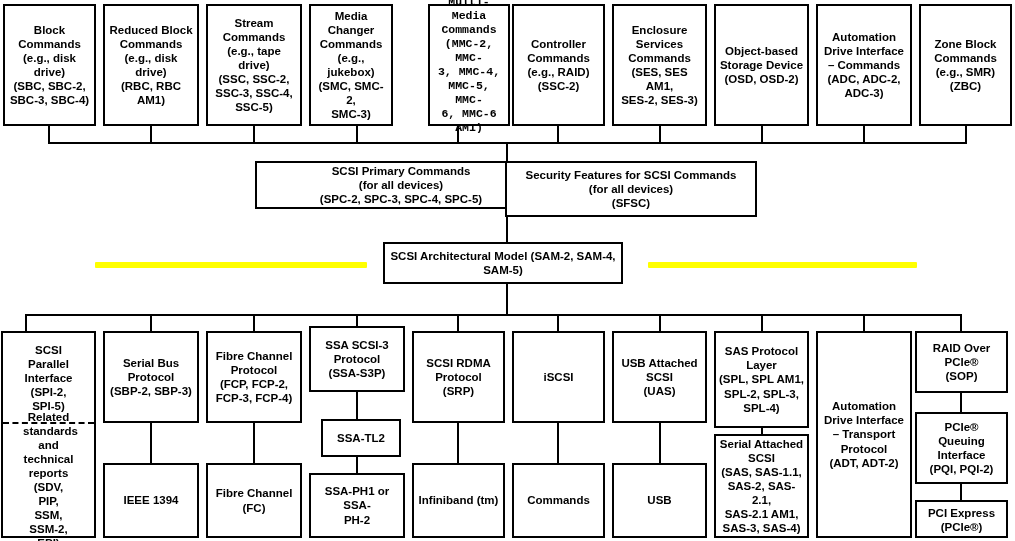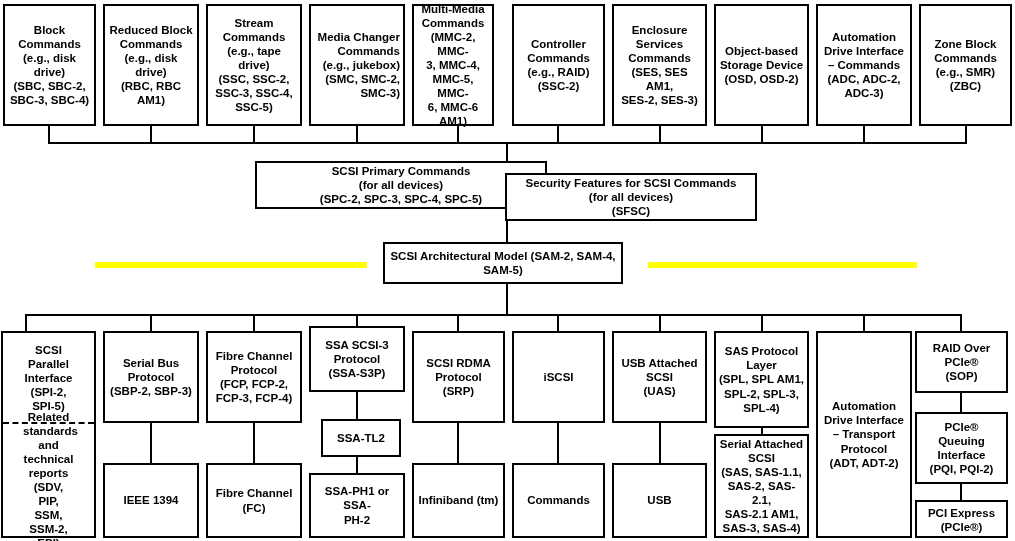--- a/index.html
+++ b/index.html
@@ -87,28 +87,28 @@
   </div>
   <div class="box" style="left:206px; top:4px; width:96px; height:122px;">
     <span class="txt">Stream
 Commands
 (e.g., tape
 drive)
 (SSC,  SSC-2,
 SSC-3, SSC-4,
 SSC-5)</span>
   </div>
-  <div class="box" style="left:309px; top:4px; width:96px; height:122px;text-align:right;">
+  <div class="box" style="left:309px; top:4px; width:84px; height:122px;">
     <span class="txt">Media Changer
 Commands
 (e.g., jukebox)
 (SMC, SMC-2,
 SMC-3)</span>
   </div>
-  <div class="box" style="left:412px; top:4px; width:82px; height:122px;">
+  <div class="box" style="left:428px; top:4px; width:82px; height:122px;font-family:Liberation Mono, monospace;">
     <span class="txt">Multi-Media
 Commands
 (MMC-2, MMC-
 3, MMC-4,
 MMC-5, MMC-
 6, MMC-6 AM1)</span>
   </div>
   <div class="box" style="left:512px; top:4px; width:93px; height:122px;">
     <span class="txt">Controller
 Commands
@@ -154,21 +154,21 @@
 
   <div class="line" style="left:48px; top:142px; width:919px; height:2px;"></div>
 
   <div class="line" style="left:506px; top:142px; width:2px; height:20px;"></div>
 
   <div class="box" style="left:255px; top:161px; width:292px; height:48px; font-size:11.5px;">
     <span class="txt">SCSI Primary Commands
 (for all devices)
 (SPC-2, SPC-3, SPC-4, SPC-5)</span>
   </div>
-  <div class="box" style="left:505px; top:161px; width:252px; height:48px; font-size:11.5px;margin-top:12px;">
+  <div class="box" style="left:505px; top:161px; width:252px; height:56px; font-size:11.5px;">
     <span class="txt">Security Features for SCSI Commands
 (for all devices)
 (SFSC)</span>
   </div>
 
   <div class="line" style="left:506px; top:209px; width:2px; height:34px;"></div>
 
   <div class="box" style="left:383px; top:242px; width:240px; height:42px; font-size:11.5px;">
     <span class="txt">SCSI Architectural Model (SAM-2, SAM-4,
 SAM-5)</span>

